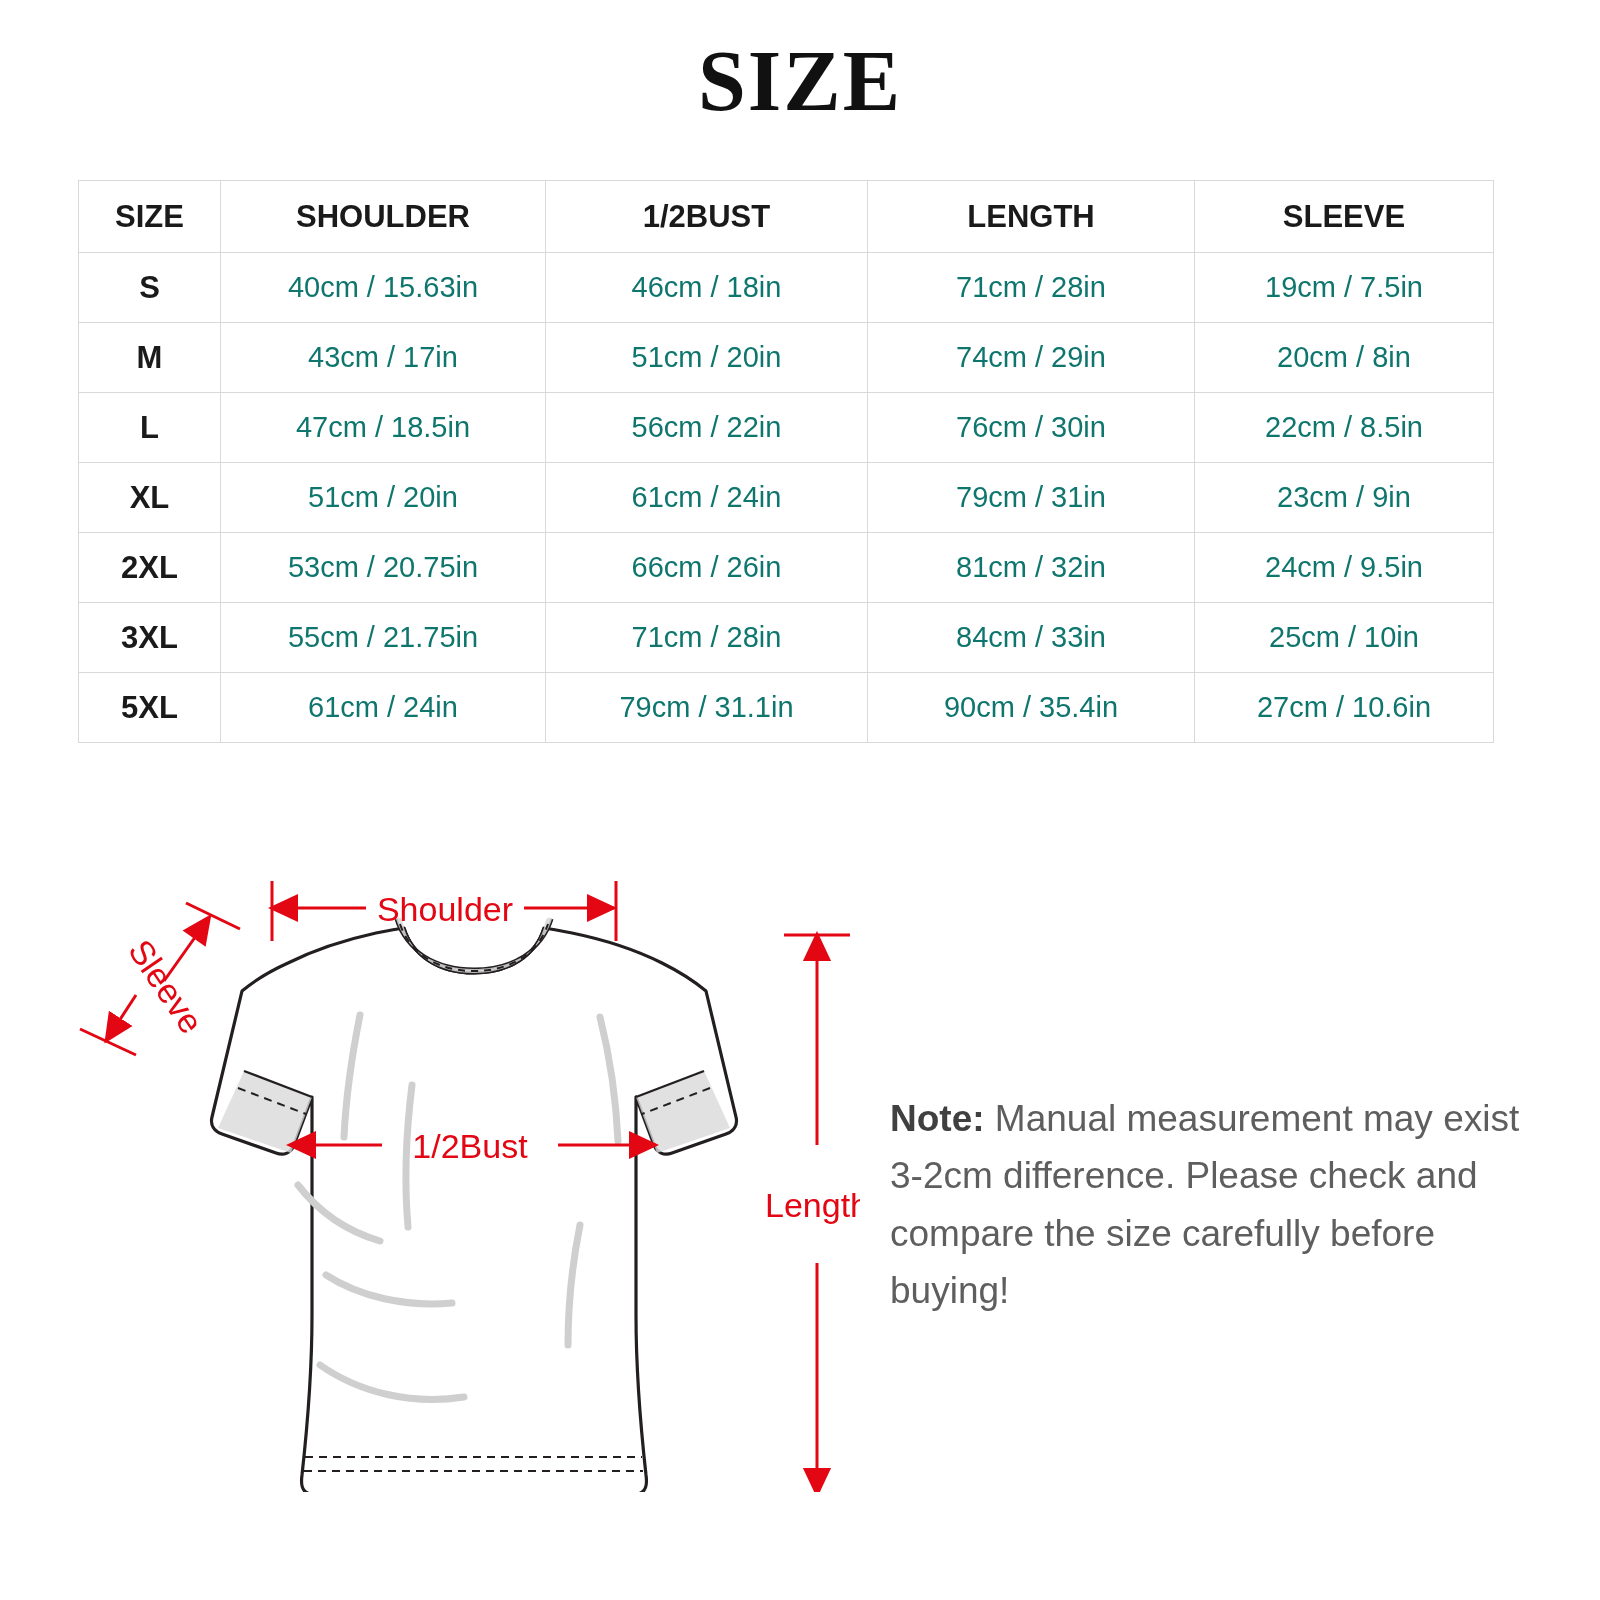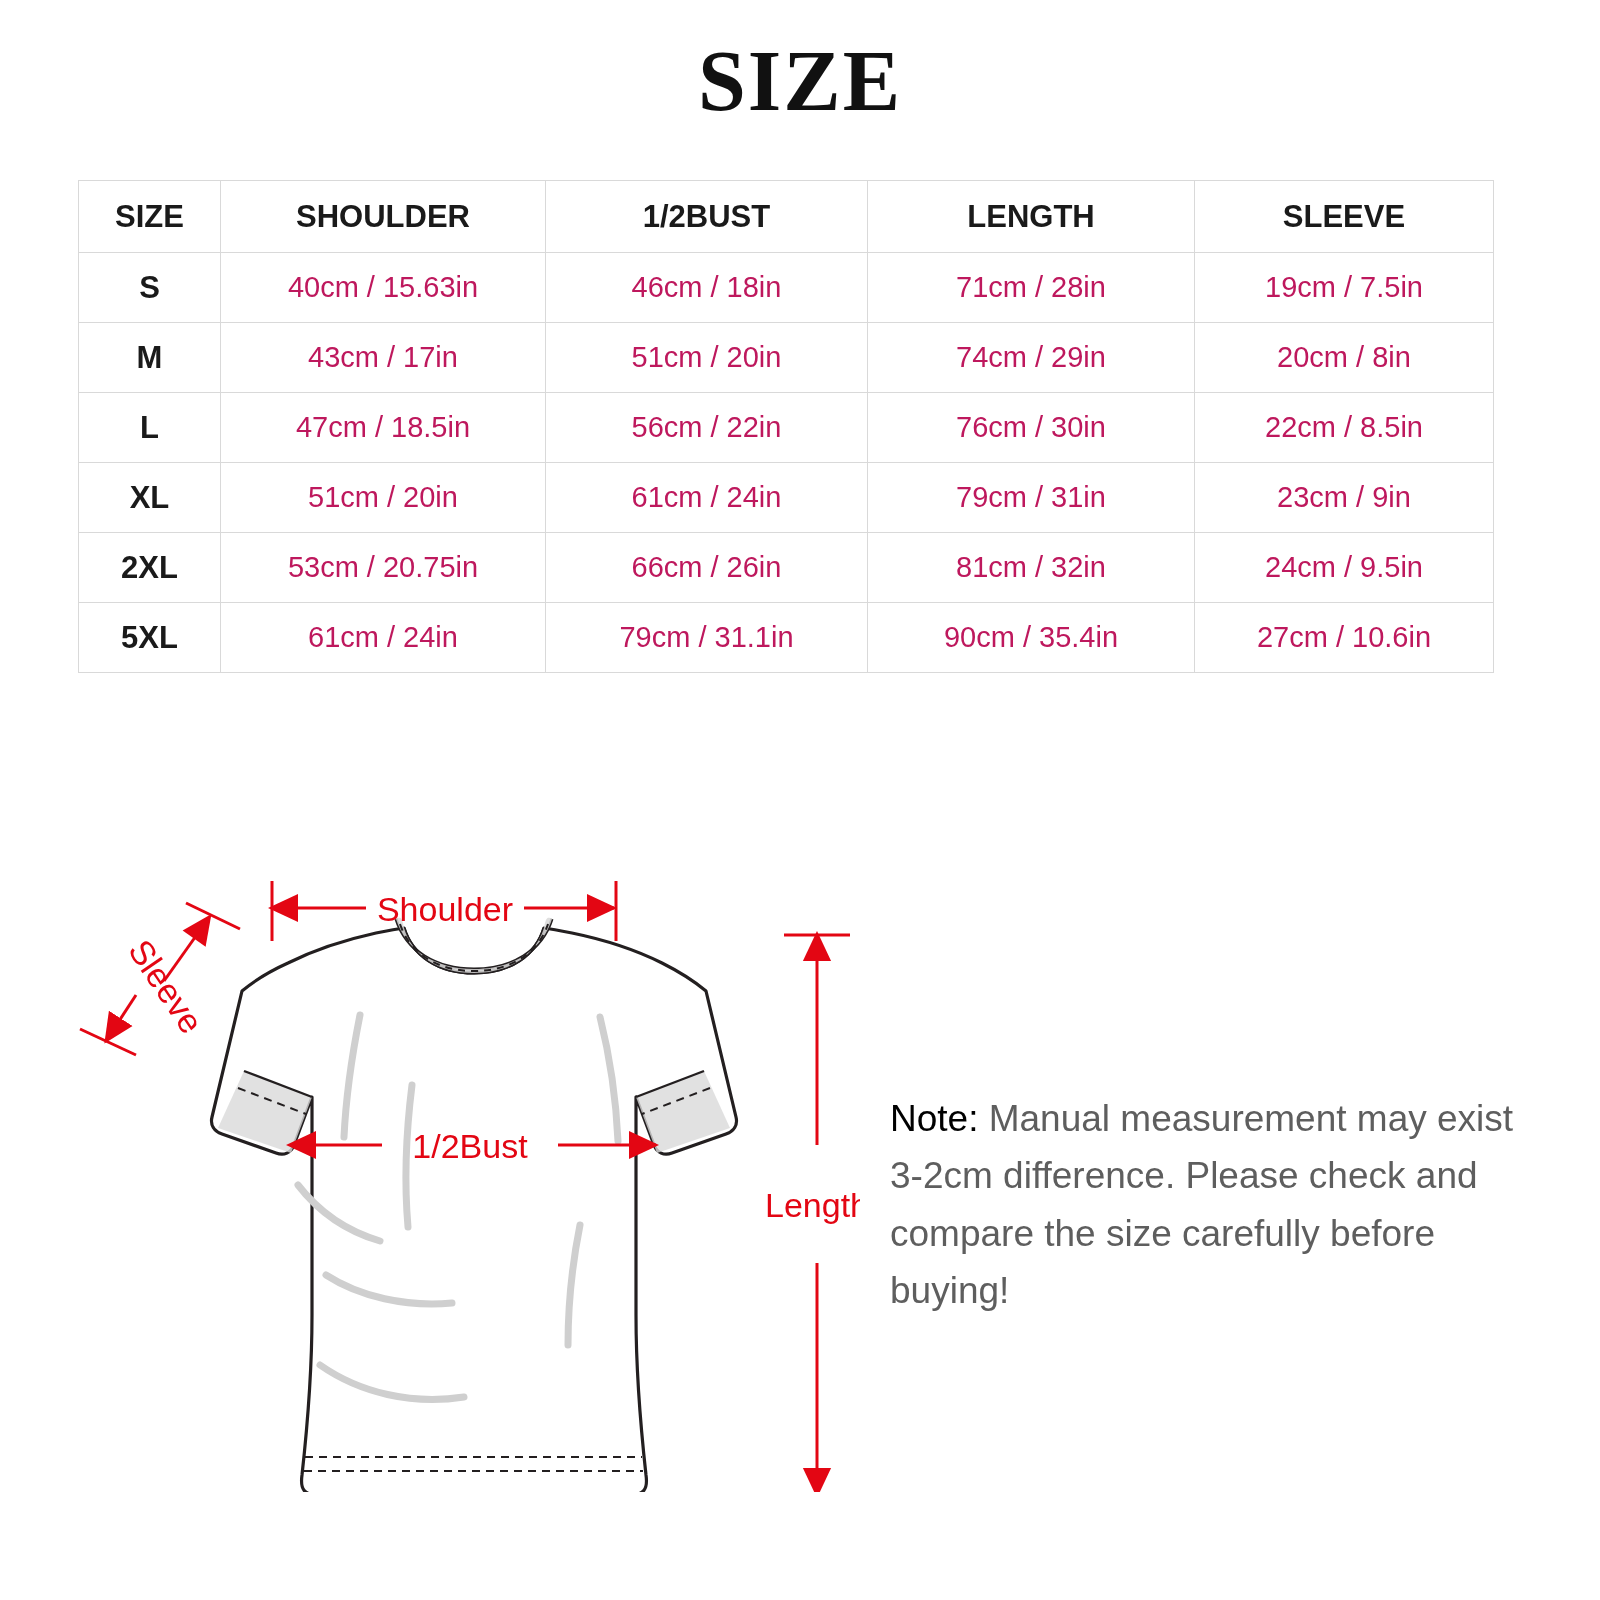--- a/index.html
+++ b/index.html
@@ -62,21 +62,21 @@
     height: 72px;
   }
   #size-table tbody td.sizecell {
     font-size: 31px;
     font-weight: bold;
     color: #1a1a1a;
   }
   #size-table tbody td.val {
     font-size: 29px;
     font-weight: normal;
-    color: #be185d;
+    color: #0f766e;
   }
 
   
   #illustration {
     position: absolute;
     top: 845px;
     left: 60px;
     width: 800px;
     height: 720px;
   }
@@ -86,22 +86,22 @@
   #note {
     position: absolute;
     top: 1090px;
     left: 890px;
     width: 660px;
     font-size: 37px;
     line-height: 1.55;
     color: #5e5e5e;
   }
   #note .note-label {
-    font-weight: normal;
-    color: #000000;
+    font-weight: bold;
+    color: #404040;
   }
 </style>
 </head>
 <body>
 
 <div id="page">
 
   <div id="title">SIZE</div>
 
   <table id="size-table">
@@ -149,20 +149,27 @@
         <td class="val">61cm / 24in</td>
         <td class="val">79cm / 31in</td>
         <td class="val">23cm / 9in</td>
       </tr>
       <tr>
         <td class="sizecell">2XL</td>
         <td class="val">53cm / 20.75in</td>
         <td class="val">66cm / 26in</td>
         <td class="val">81cm / 32in</td>
         <td class="val">24cm / 9.5in</td>
+      </tr>
+      <tr>
+        <td class="sizecell">3XL</td>
+        <td class="val">55cm / 21.75in</td>
+        <td class="val">71cm / 28in</td>
+        <td class="val">84cm / 33in</td>
+        <td class="val">25cm / 10in</td>
       </tr>
       <tr>
         <td class="sizecell">5XL</td>
         <td class="val">61cm / 24in</td>
         <td class="val">79cm / 31.1in</td>
         <td class="val">90cm / 35.4in</td>
         <td class="val">27cm / 10.6in</td>
       </tr>
     </tbody>
   </table>

